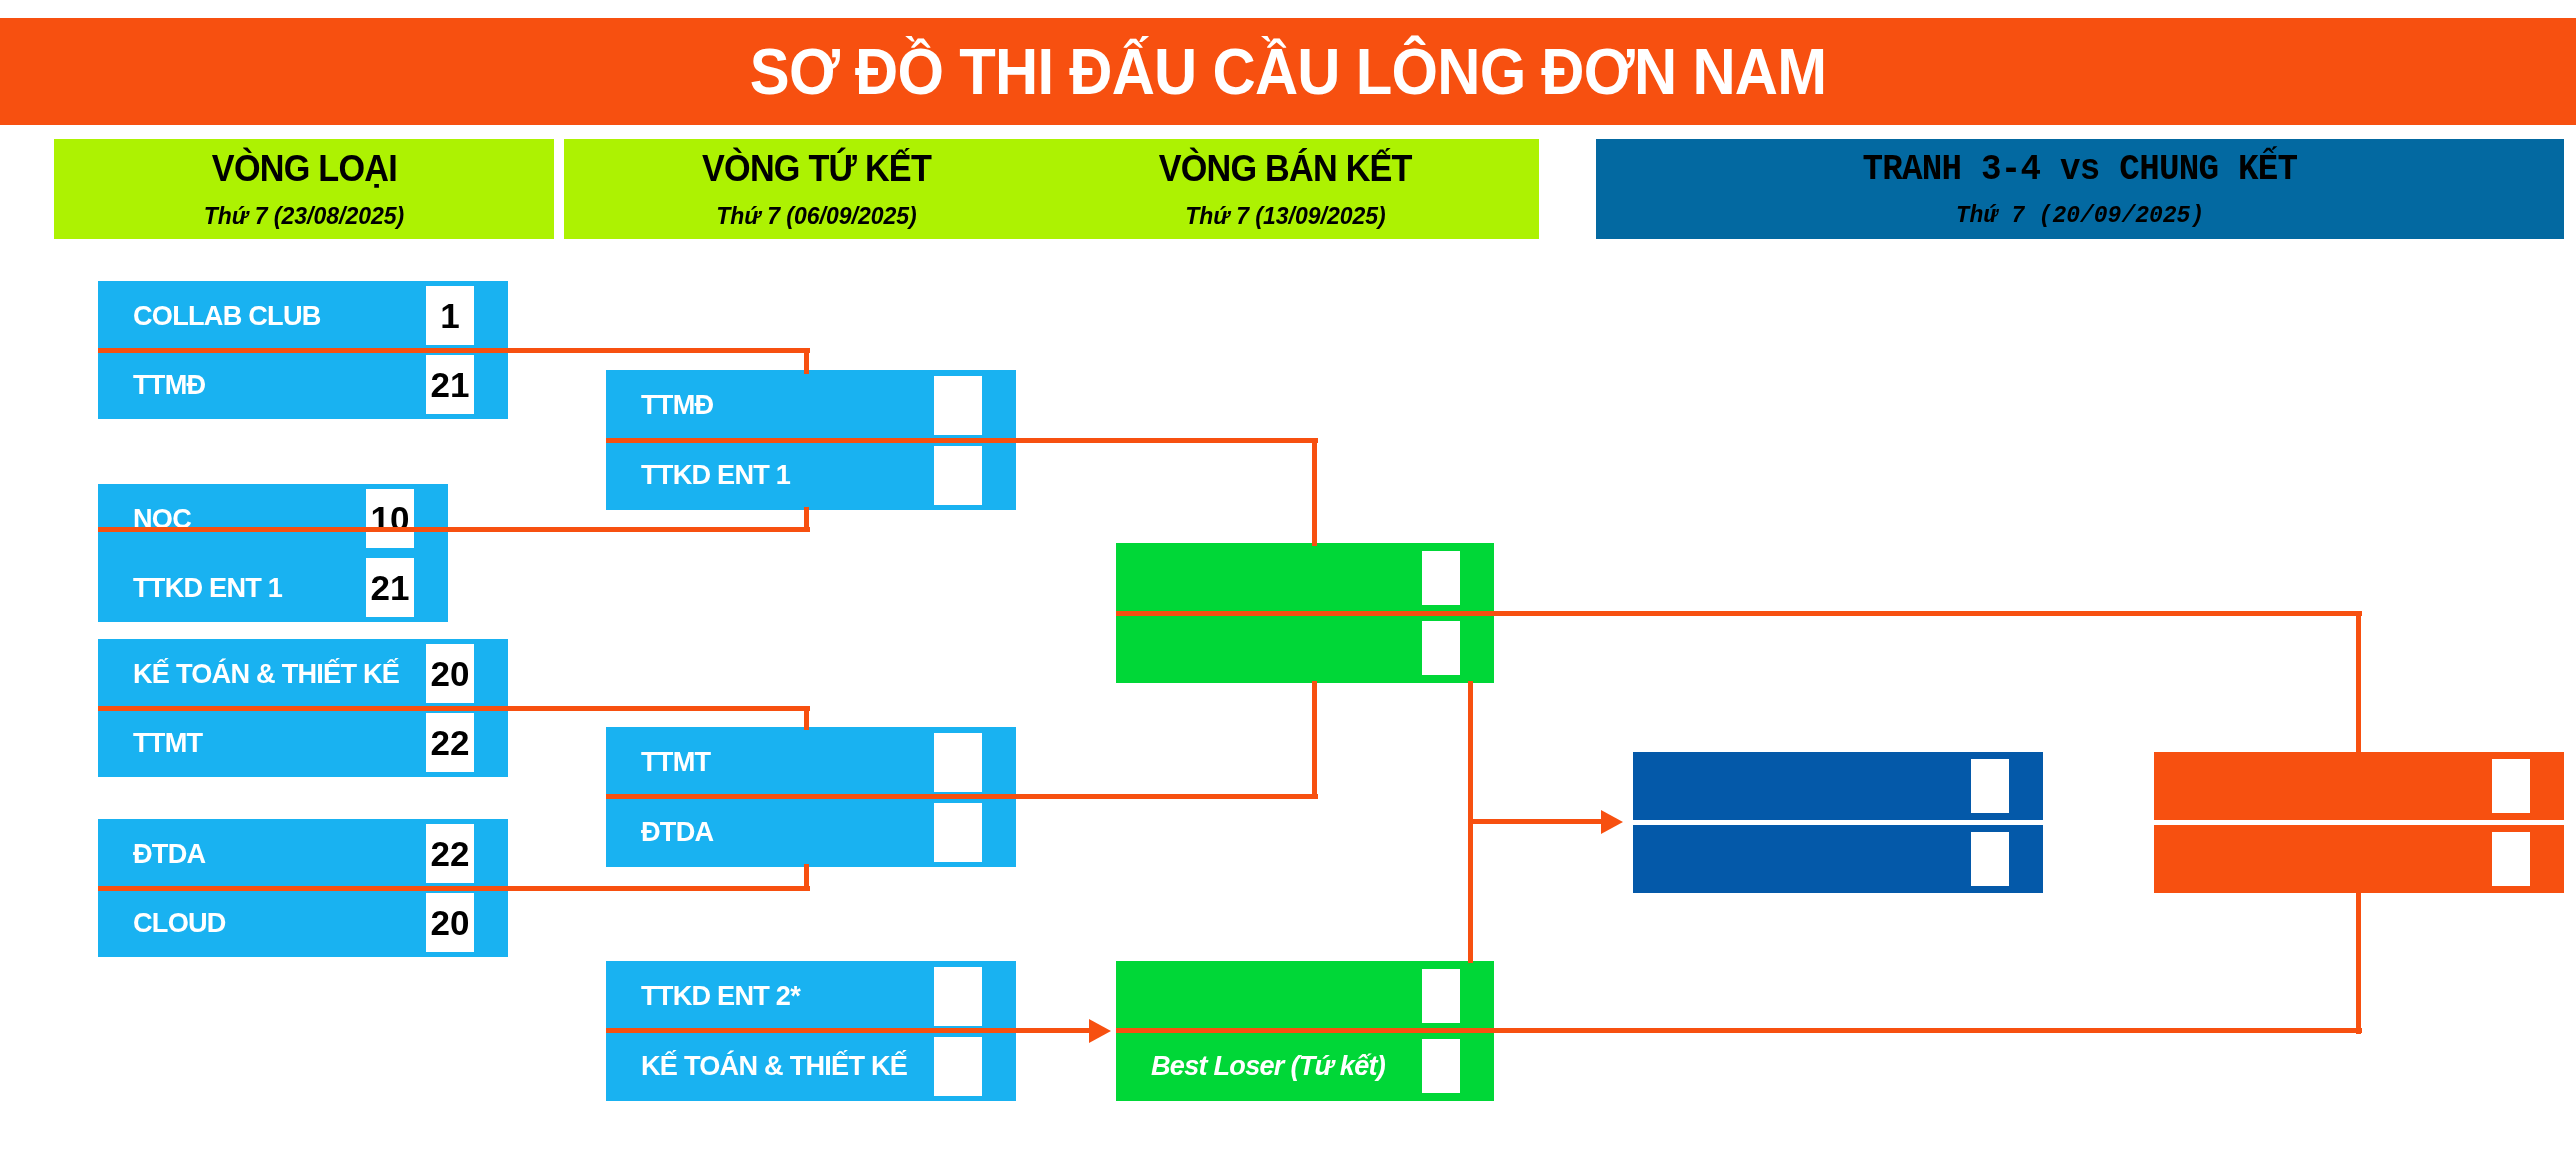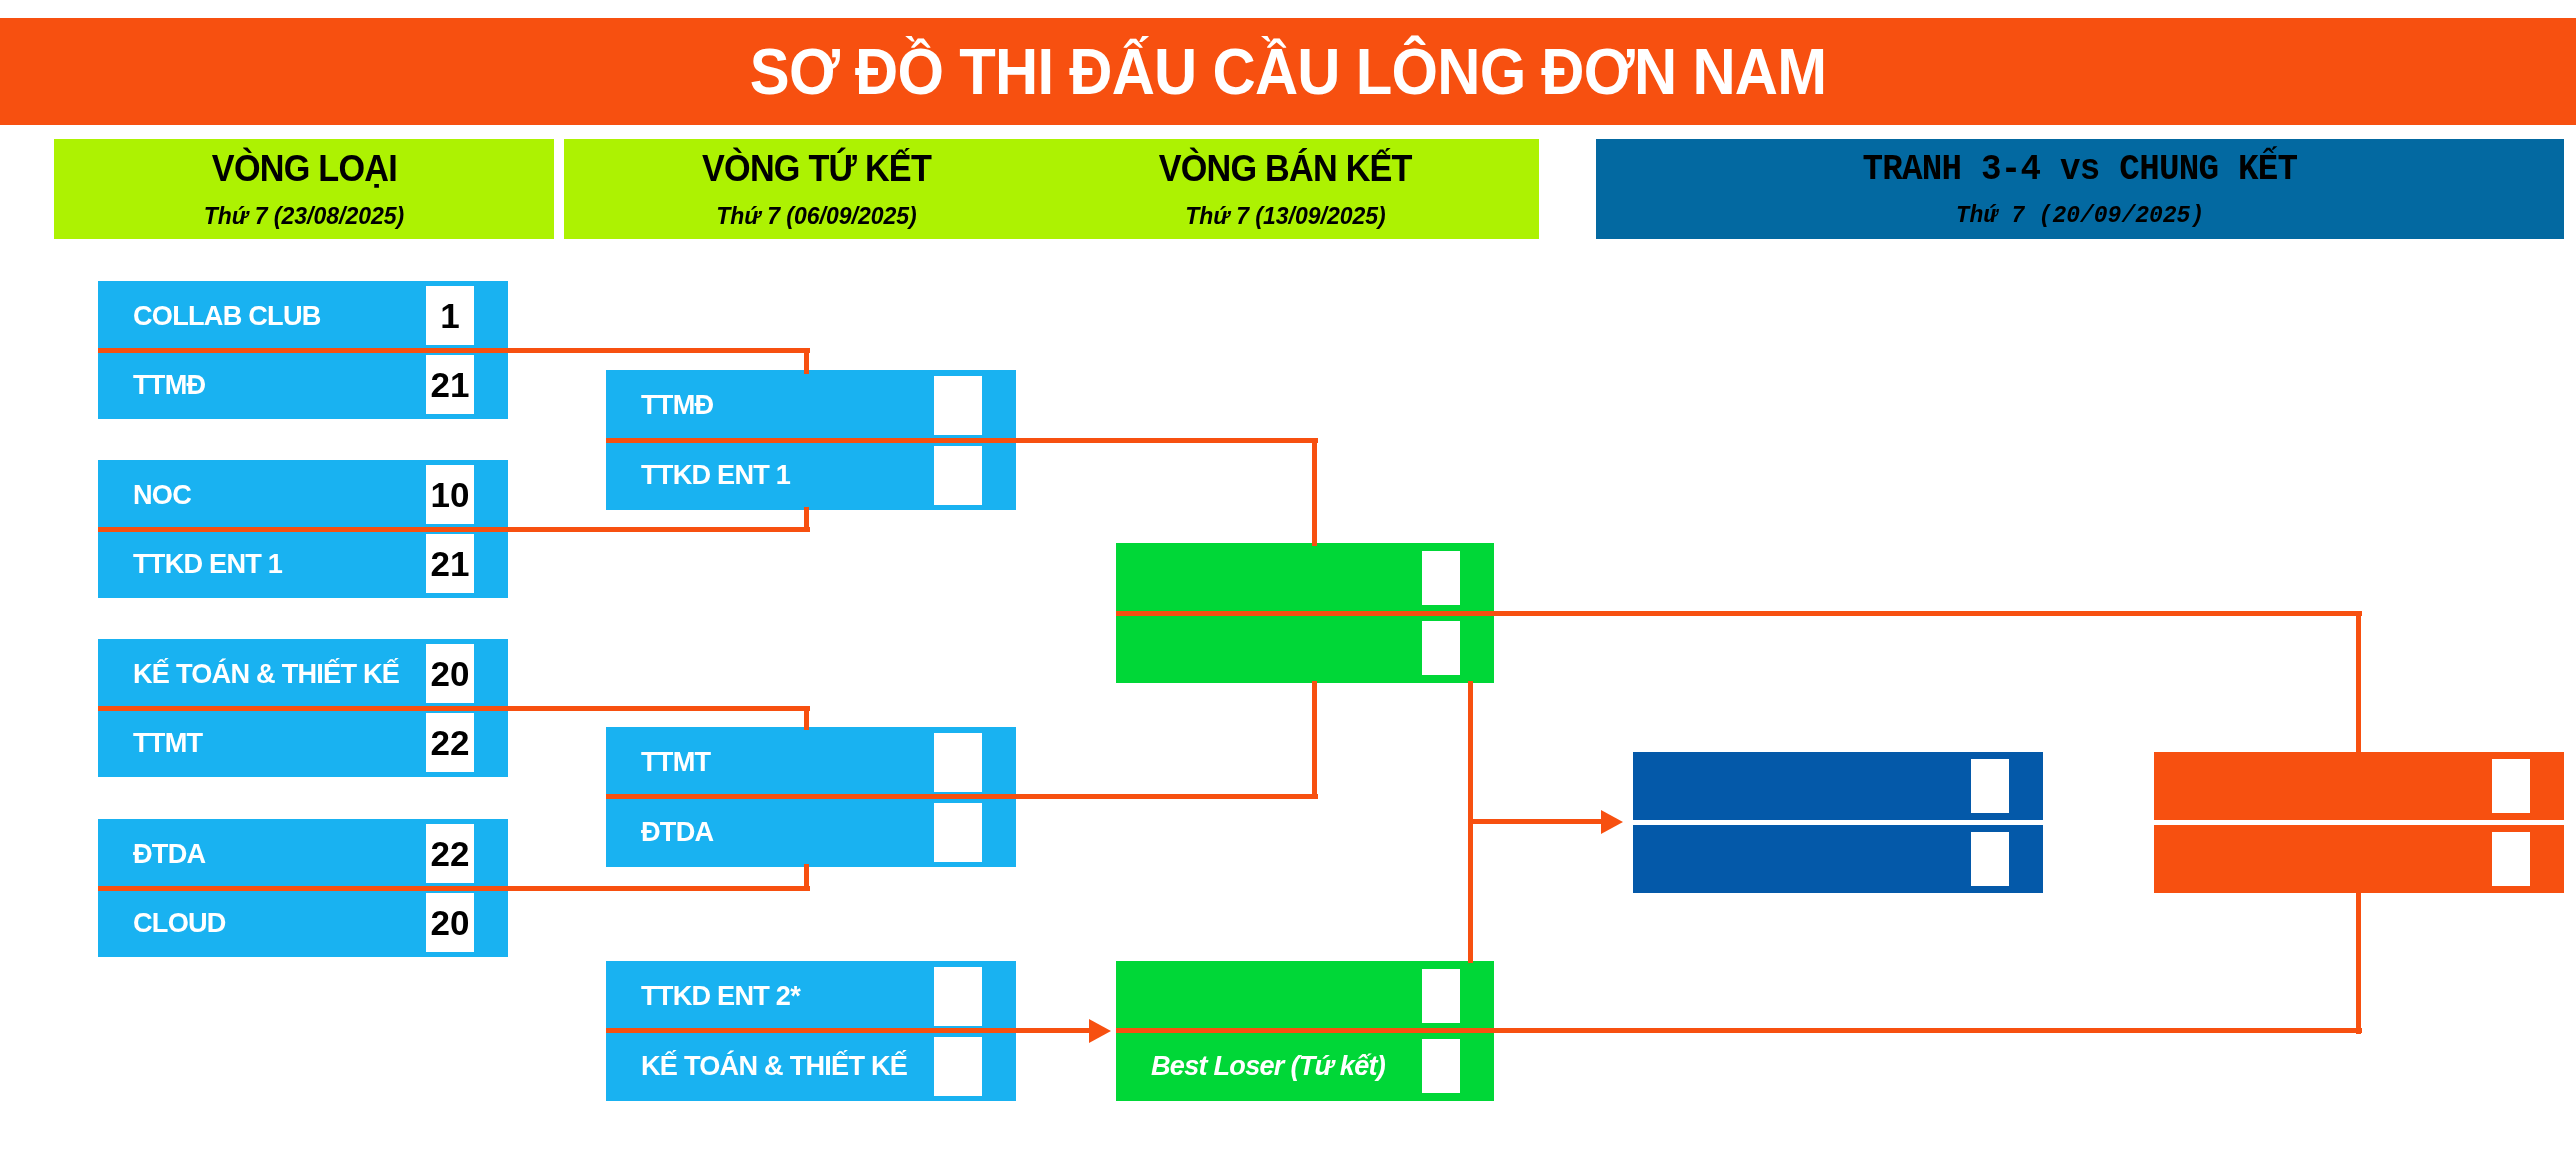--- a/index.html
+++ b/index.html
@@ -95,21 +95,21 @@
       </span>
   </div>
   <div class="row">
     <span class="team">TTMĐ</span>
     <span class="chip big">
         <span class="score">21</span>
       </span>
   </div>
 </div>
 
-<div class="abs match skyblue" style="left:98px;top:460px;width:410px;height:138px;text-align:right;">
+<div class="abs match skyblue" style="left:98px;top:484px;width:350px;height:138px;text-align:right;">
   <div class="row">
     <span class="team">NOC</span>
     <span class="chip big">
         <span class="score">10</span>
       </span>
   </div>
   <div class="row">
     <span class="team">TTKD ENT 1</span>
     <span class="chip big">
         <span class="score">21</span>

